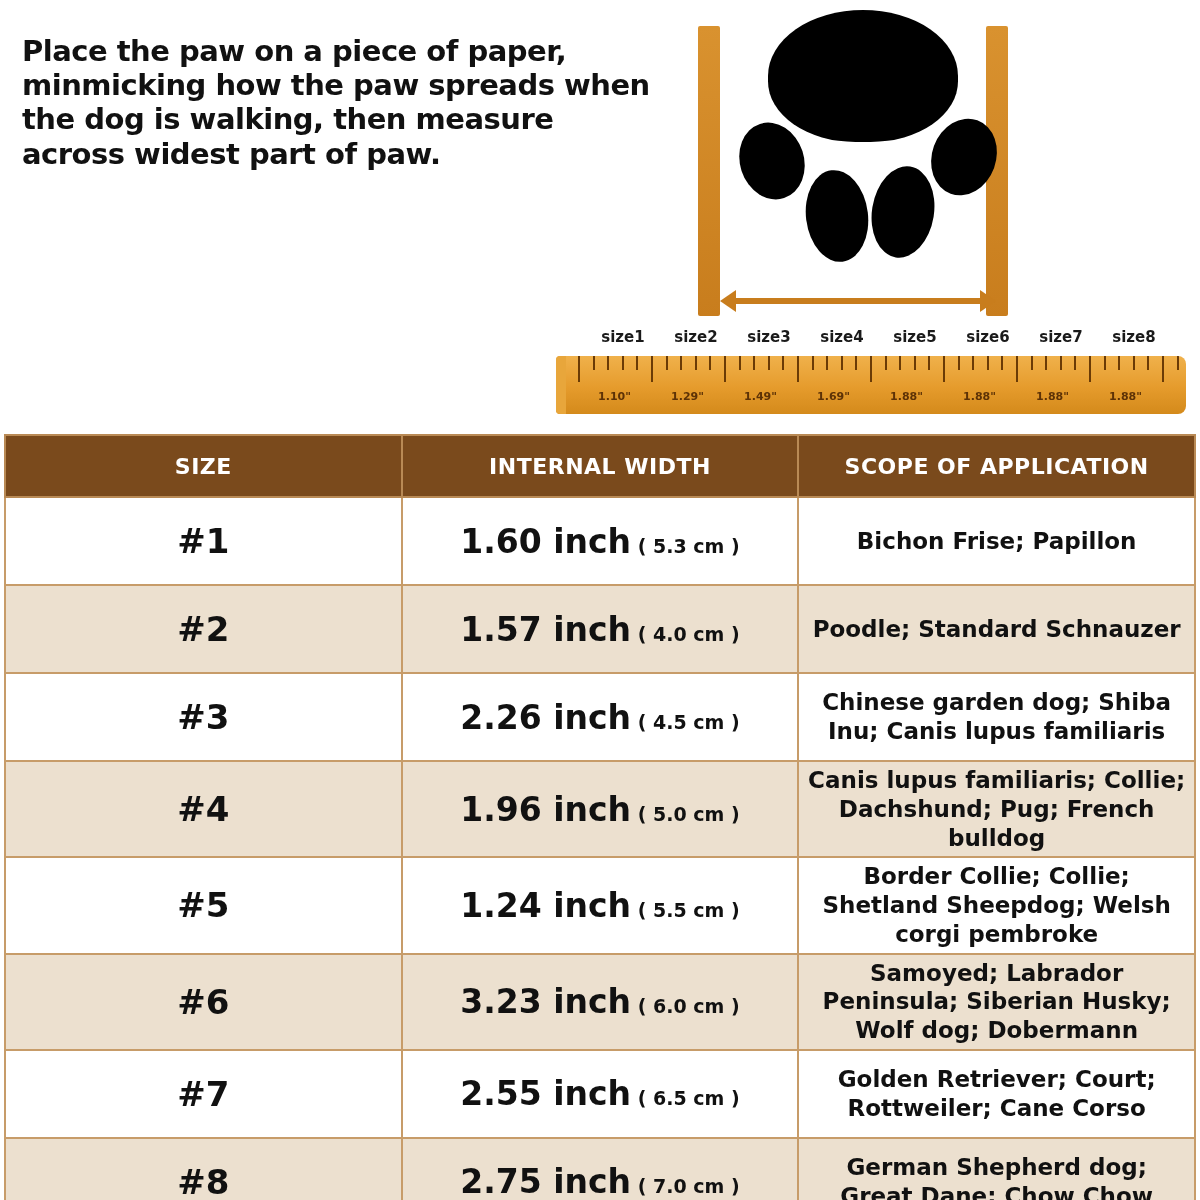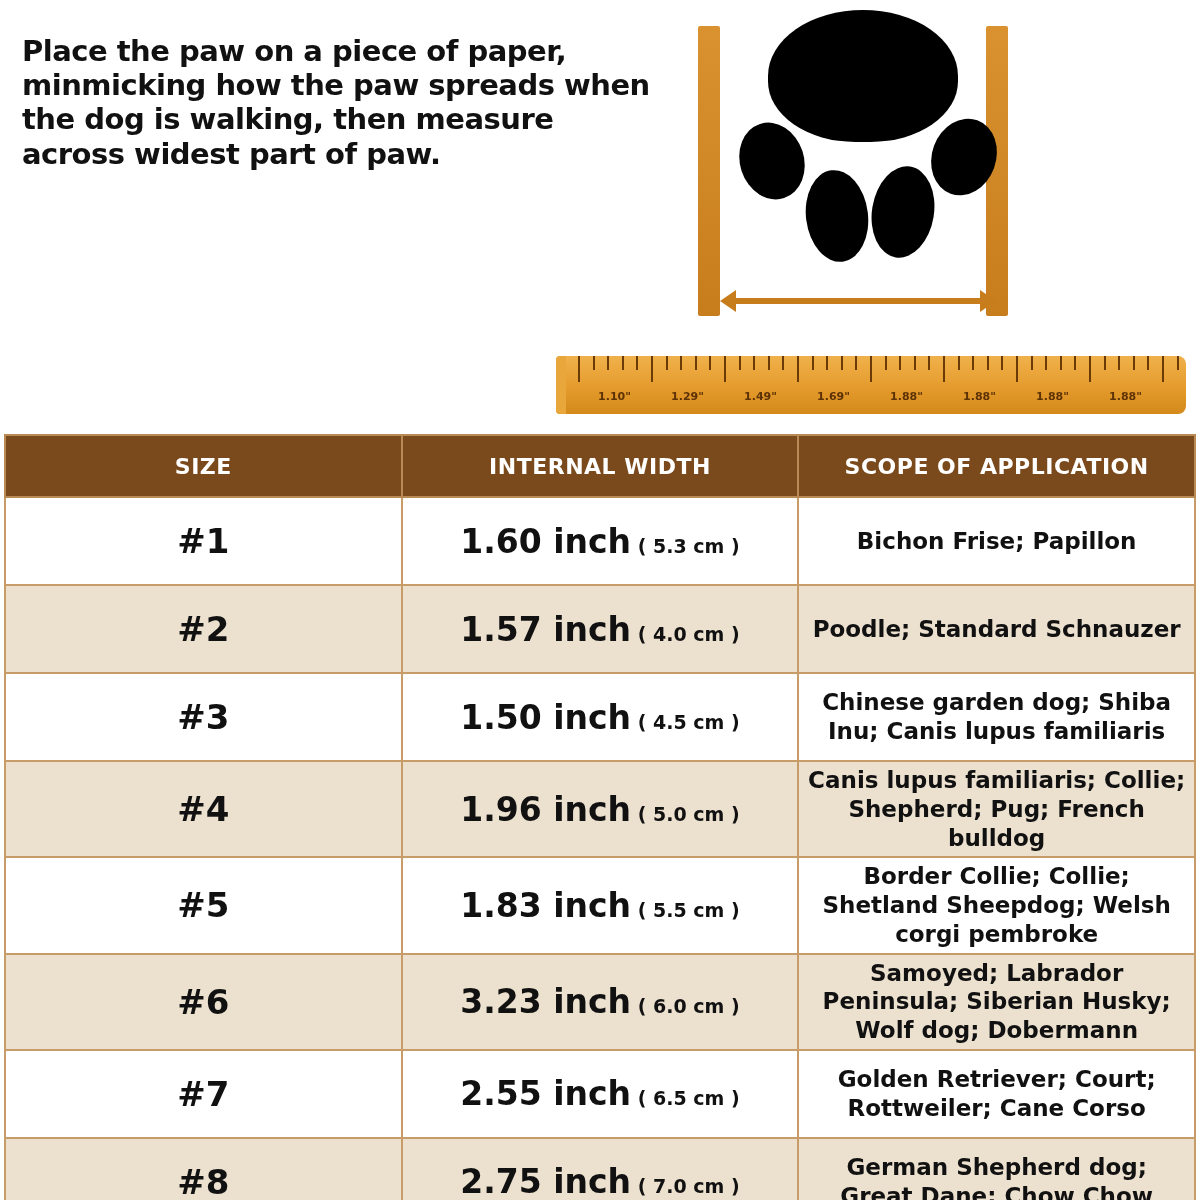--- a/index.html
+++ b/index.html
@@ -236,20 +236,30 @@
       </div>
 
       <div class="arrow-row">
         <div class="arrow-head left"></div>
         <div class="arrow-line"></div>
         <div class="arrow-head right"></div>
       </div>
     </div>
 
     <div class="ruler-wrap">
+      <div class="ruler-labels" id="ruler-size-labels">
+          <span style="left: -8px;">size1</span>
+          <span style="left: 65px;">size2</span>
+          <span style="left: 138px;">size3</span>
+          <span style="left: 211px;">size4</span>
+          <span style="left: 284px;">size5</span>
+          <span style="left: 357px;">size6</span>
+          <span style="left: 430px;">size7</span>
+          <span style="left: 503px;">size8</span>
+        </div>
       <div class="ruler-body" id="ruler-body">
           <div class="tick major" style="left: 22px;"></div>
           <div class="tick minor" style="left: 36.6px;"></div>
           <div class="tick minor" style="left: 51.2px;"></div>
           <div class="tick minor" style="left: 65.8px;"></div>
           <div class="tick minor" style="left: 80.4px;"></div>
           <div class="tick major" style="left: 95px;"></div>
           <div class="tick minor" style="left: 109.6px;"></div>
           <div class="tick minor" style="left: 124.2px;"></div>
           <div class="tick minor" style="left: 138.8px;"></div>
@@ -314,31 +324,31 @@
             <td class="col-width"><span>1.60 inch</span><span class="cm"> ( 5.3 cm )</span></td>
             <td class="col-scope">Bichon Frise; Papillon</td>
           </tr>
           <tr class="even">
             <td class="col-size">#2</td>
             <td class="col-width"><span>1.57 inch</span><span class="cm"> ( 4.0 cm )</span></td>
             <td class="col-scope">Poodle; Standard Schnauzer</td>
           </tr>
           <tr class="odd">
             <td class="col-size">#3</td>
-            <td class="col-width"><span>1.50 inch</span><span class="cm"> ( 4.5 cm )</span></td>
+            <td class="col-width"><span>2.26 inch</span><span class="cm"> ( 4.5 cm )</span></td>
             <td class="col-scope">Chinese garden dog; Shiba Inu; Canis lupus familiaris</td>
           </tr>
           <tr class="even">
             <td class="col-size">#4</td>
             <td class="col-width"><span>1.96 inch</span><span class="cm"> ( 5.0 cm )</span></td>
-            <td class="col-scope">Canis lupus familiaris; Collie; Shepherd; Pug; French bulldog</td>
+            <td class="col-scope">Canis lupus familiaris; Collie; Dachshund; Pug; French bulldog</td>
           </tr>
           <tr class="odd">
             <td class="col-size">#5</td>
-            <td class="col-width"><span>1.83 inch</span><span class="cm"> ( 5.5 cm )</span></td>
+            <td class="col-width"><span>1.24 inch</span><span class="cm"> ( 5.5 cm )</span></td>
             <td class="col-scope">Border Collie; Collie; Shetland Sheepdog; Welsh corgi pembroke</td>
           </tr>
           <tr class="even">
             <td class="col-size">#6</td>
             <td class="col-width"><span>3.23 inch</span><span class="cm"> ( 6.0 cm )</span></td>
             <td class="col-scope">Samoyed; Labrador Peninsula; Siberian Husky; Wolf dog; Dobermann</td>
           </tr>
           <tr class="odd">
             <td class="col-size">#7</td>
             <td class="col-width"><span>2.55 inch</span><span class="cm"> ( 6.5 cm )</span></td>

